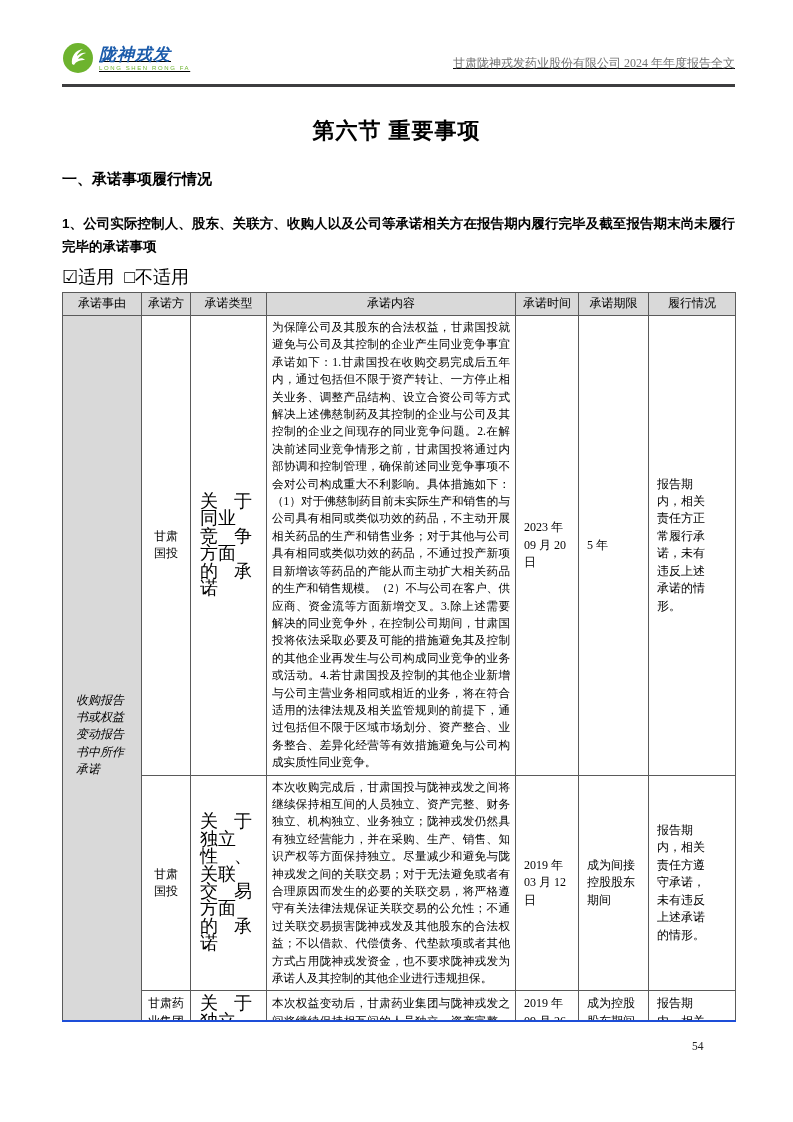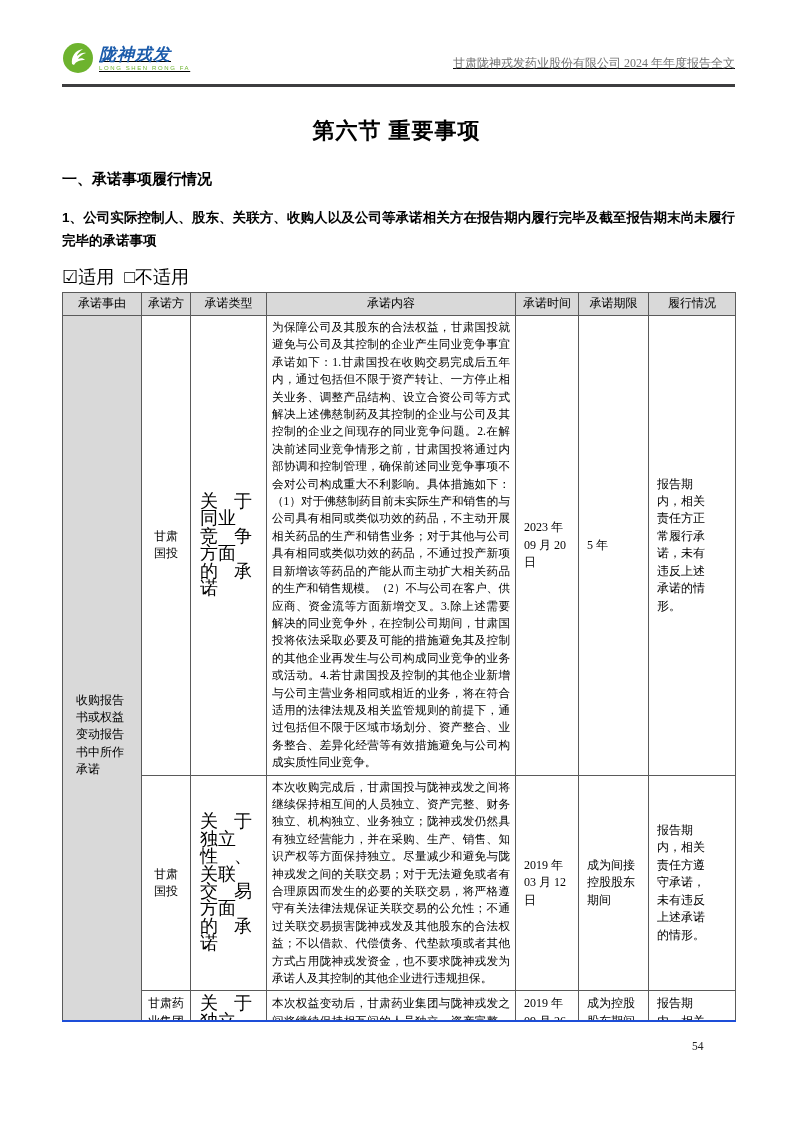--- a/index.html
+++ b/index.html
@@ -35,21 +35,21 @@
     position:absolute; left:0; top:116px; width:100%; text-align:center;
     font-family:"Liberation Sans","DejaVu Sans",sans-serif;
     font-weight:bold; font-size:22px; letter-spacing:1px;
   }
   .h1 {
     position:absolute; left:62px; top:170px; width:673px;
     font-family:"Liberation Sans","DejaVu Sans",sans-serif;
     font-weight:bold; font-size:15px;
   }
   .h2 {
-    position:absolute; left:62px; top:206px; width:673px;
+    position:absolute; left:62px; top:212px; width:673px;
     font-family:"Liberation Sans","DejaVu Sans",sans-serif;
     font-weight:bold; font-size:13.5px; line-height:23px; text-align:justify;
   }
   .applicability { position:absolute; left:62px; top:265px; font-size:18px; }
   .applicability span { margin-right:10px; }
   
   .table-clip {
     position:absolute; left:62px; top:292px; width:674px; height:730px;
     overflow:hidden; border-bottom:2px solid #1d4ed8;
   }
@@ -58,21 +58,21 @@
     font-size:11.6px; line-height:17.4px;
   }
   .commitments th, .commitments td {
     border:1px solid #5a5a5a; vertical-align:middle; overflow:hidden;
   }
   .commitments th {
     background:#d9d9d9; font-weight:normal; font-size:12px;
     height:23px; text-align:center; padding:1px 2px;
   }
   td.cat { background:#d9d9d9; }
-  td.cat .inner { width:52px; margin:0 auto; white-space:pre-line; text-align:justify; font-size:12px; }
+  td.cat .inner { width:52px; margin:0 auto; white-space:pre-line; text-align:justify; font-size:12px;font-style:italic; }
   td.party { text-align:center; white-space:pre-line; font-size:12px; }
   td.type { padding:2px 6px 2px 9px; }
   td.type .inner { width:52px; white-space:pre-line; text-align:justify; font-size:18px; }
   td.content { padding:3px 5px; text-align:justify; }
   td.time, td.term, td.status { padding:2px 4px 2px 8px; }
   td.time .inner, td.term .inner, td.status .inner {
     width:56px; white-space:pre-line; text-align:left; font-size:12px;
   }
   tr.cut td { vertical-align:top; padding-top:4px; }
   tr.cut td.content { padding-top:4px; }

